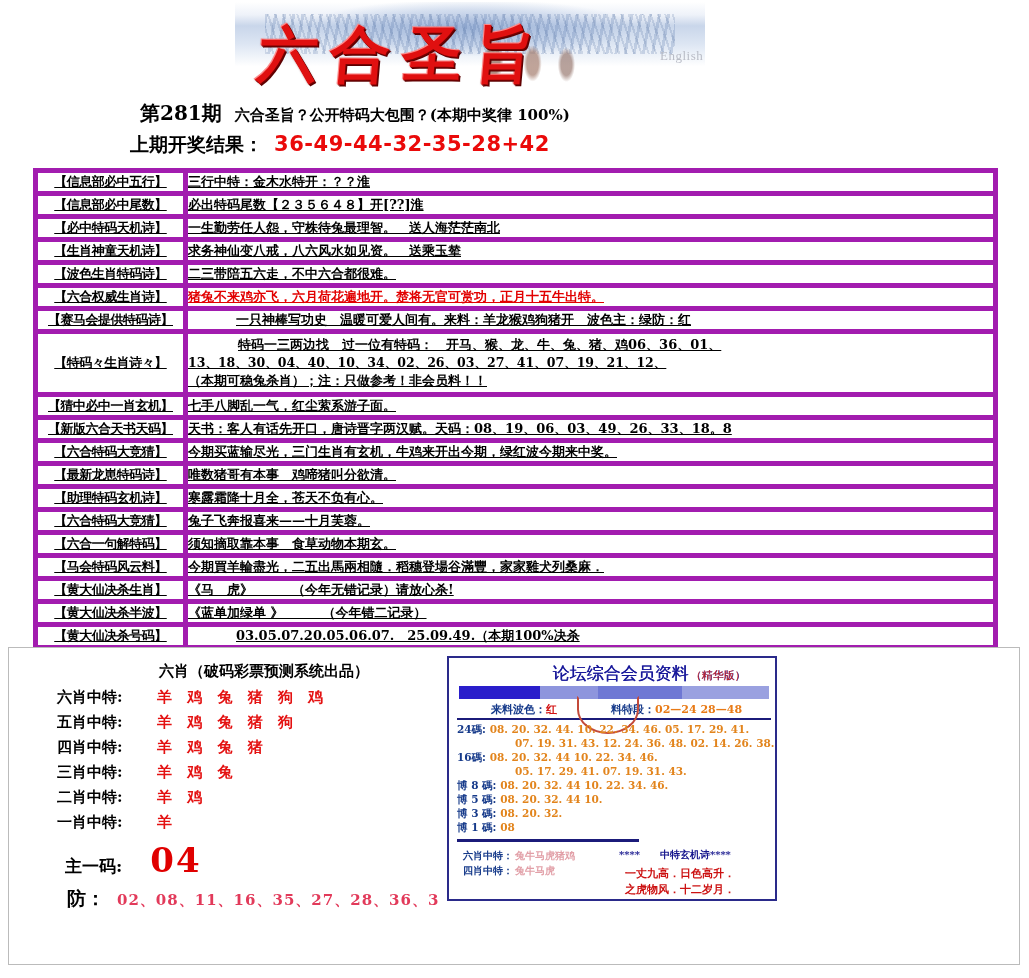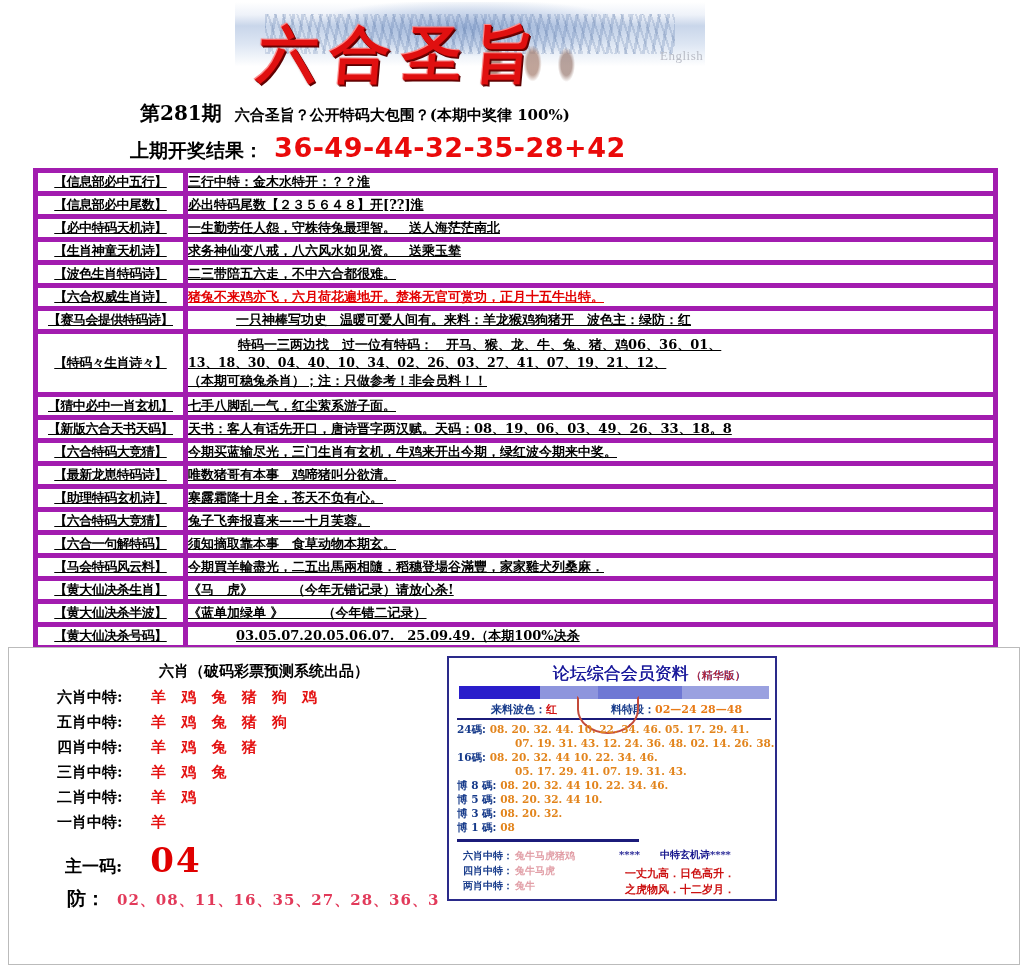--- a/index.html
+++ b/index.html
@@ -89,21 +89,21 @@
   }
   .result-line {
     position: absolute; left: 130px; top: 132px;
     white-space: nowrap;
   }
   .result-label {
     font-size: 19px; font-weight: 700; color: #000;
     font-family: "DejaVu Serif", serif;
   }
   .result-nums {
-    font-size: 27px; font-weight: 700; color: #ea0a0a;
+    font-size: 21px; font-weight: 700; color: #ea0a0a;
     font-family: "DejaVu Sans", sans-serif;
     margin-left: 6px;
     letter-spacing: .5px;
   }
 
   
   .table-wrap {
     position: absolute; left: 33px; top: 168px;
     width: 965px;
   }
@@ -168,20 +168,21 @@
   }
   .pred-label {
     font-size: 15px; font-weight: 700; color: #000;
     font-family: "DejaVu Serif", serif;
     width: 94px;
   }
   .pred-vals {
     font-size: 15px; font-weight: 700; color: #e41111;
     font-family: "DejaVu Serif", serif;
     letter-spacing: 5px;
+    margin-left: 6px;
   }
   .main-code-row {
     position: absolute; left: 56px; top: 192px;
     display: flex; align-items: baseline; white-space: nowrap;
   }
   .main-code-label {
     font-size: 17px; font-weight: 700; color: #000;
     font-family: "DejaVu Serif", serif;
   }
   .main-code-val {
@@ -468,21 +469,20 @@
           <div class="fc-row fc-ind"><span class="fc-key"></span><span class="fc-nums"> 05. 17. 29. 41. 07. 19. 31. 43.</span></div>
           <div class="fc-row"><span class="fc-key">博 8 碼:</span><span class="fc-nums"> 08. 20. 32. 44  10. 22. 34. 46.</span></div>
           <div class="fc-row"><span class="fc-key">博 5 碼:</span><span class="fc-nums"> 08. 20. 32. 44  10.</span></div>
           <div class="fc-row"><span class="fc-key">博 3 碼:</span><span class="fc-nums"> 08. 20. 32.</span></div>
           <div class="fc-row"><span class="fc-key">博 1 碼:</span><span class="fc-nums"> 08</span></div>
         </div>
       <div class="fc-hr2"></div>
       <div class="fc-bottom" id="fc-bottom">
           <div class="fc-b-row"><span>六肖中特：</span><span class="zod">兔牛马虎猪鸡</span></div>
           <div class="fc-b-row"><span>四肖中特：</span><span class="zod">兔牛马虎</span></div>
-          <div class="fc-b-row"><span>两肖中特：</span><span class="zod">兔牛</span></div>
         </div>
       <div class="fc-stars">****　　中特玄机诗****</div>
       <div class="fc-poem">
         <div>一丈九高．日色高升．</div>
         <div>之虎物风．十二岁月．</div>
       </div>
     </div>
   </div>
 
 </div>

